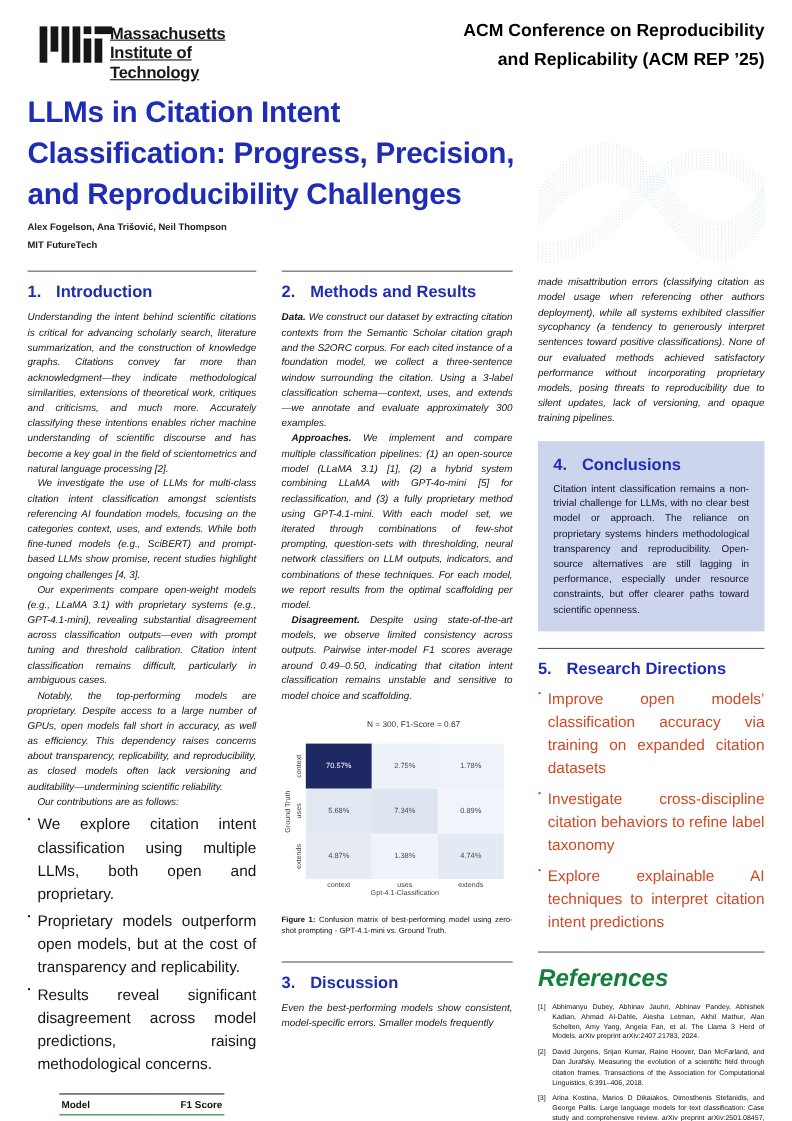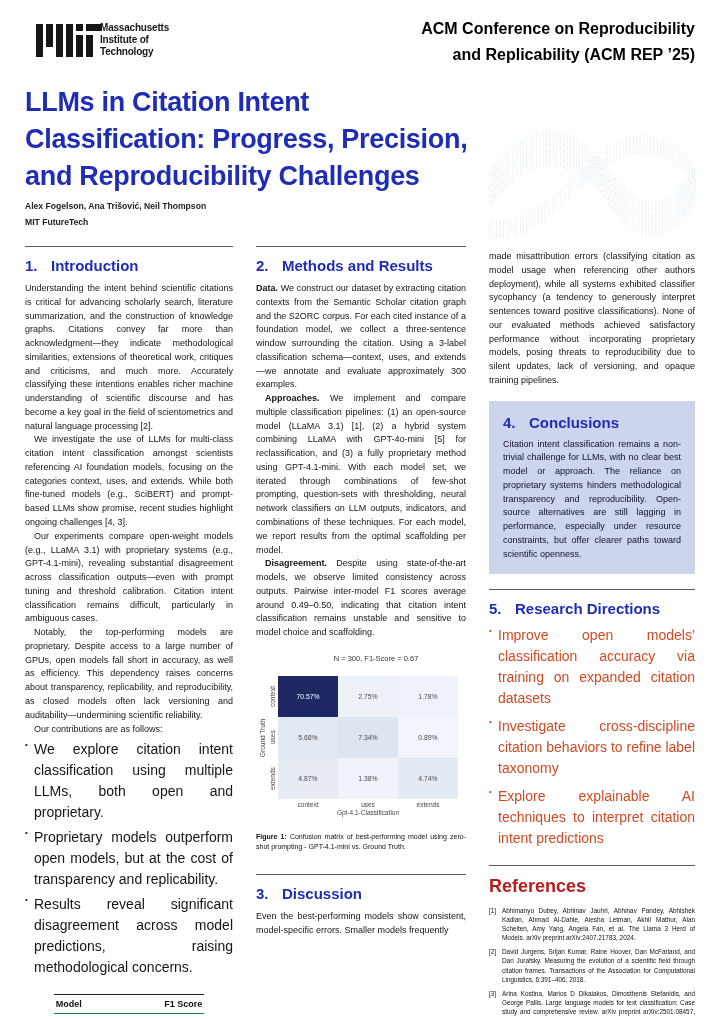--- a/index.html
+++ b/index.html
@@ -2,41 +2,41 @@
 <html><head>
 <meta charset="utf-8">
 <style>
   html,body{margin:0;padding:0;background:#ffffff;}
   #poster{position:relative;width:720px;height:1019px;background:#ffffff;overflow:hidden;
           font-family:"Liberation Sans", sans-serif;color:#111;}
 
   
   #mit-logo{position:absolute;left:36px;top:24px;width:66px;height:33px;}
   #mit-logo .bar{position:absolute;background:#161616;}
-  #logo-text{position:absolute;left:100px;top:22px;font-size:10px;font-weight:700;
-             line-height:1.2;color:#161616;letter-spacing:-0.2px;}
+  #logo-text{position:absolute;left:100px;top:22px;font-size:15px;font-weight:700;
+             line-height:1.2;color:#161616;letter-spacing:-0.2px;text-decoration:underline;}
   #conf{position:absolute;right:25px;top:16px;text-align:right;font-size:16px;
         font-weight:700;line-height:1.65;color:#000;}
 
   
   #title{position:absolute;left:25px;top:84px;width:450px;font-size:27px;font-weight:700;
          color:#1e2db4;line-height:1.37;letter-spacing:-0.3px;}
   #authors{position:absolute;left:25px;top:201px;font-size:8.6px;font-weight:700;color:#222;}
   #affil{position:absolute;left:25px;top:217px;font-size:8.6px;font-weight:700;color:#222;}
 
   
   .col{position:absolute;top:240px;}
   #col1{left:25px;width:208px;}
   #col2{left:256px;width:210px;}
   #col3{left:489px;top:108px;width:206px;}
 
   .rule{height:1px;background:#5a5a5a;margin:6px 0 10px 0;}
   .sec-head{display:flex;color:#1e2db4;font-weight:700;font-size:15px;margin:2px 0 8px 0;}
   .sec-num{width:26px;flex:none;}
-  p.body{font-size:9px;line-height:1.53;text-align:justify;color:#151515;margin:0;}
+  p.body{font-size:9px;line-height:1.53;text-align:justify;color:#151515;margin:0;font-style:italic;}
   p.indent{text-indent:9px;}
   b.lead{font-weight:700;}
 
   ul.blist{margin:3px 0 0 0;padding:0;list-style:none;}
   ul.blist li{position:relative;padding-left:9px;font-size:14px;line-height:1.5;
               text-align:justify;margin-bottom:4px;color:#151515;}
   ul.blist li::before{content:"•";position:absolute;left:0;top:0;font-size:8px;}
   ul.rlist li{color:#cf4a24;margin-bottom:7px;}
   ul.rlist li::before{color:#cf4a24;}
 
@@ -67,21 +67,21 @@
   .xticks{display:flex;margin-left:22px;width:180px;}
   .xtick{flex:1;text-align:center;font-size:6.5px;color:#444;padding-top:2px;}
   .xlab{margin-left:22px;width:180px;text-align:center;font-size:6.5px;color:#444;margin-top:1px;}
   .figcap{font-size:7px;line-height:1.45;margin-top:16px;color:#111;text-align:justify;}
 
   
   #wave{display:block;margin-bottom:10px;}
   .conc{background:#ccd5eb;padding:13px 14px 12px 14px;margin-top:13px;}
   .conc .sec-head{margin:0 0 7px 0;}
   .conc p{font-size:9px;line-height:1.53;text-align:justify;color:#10102a;margin:0;}
-  .ref-head{font-size:18px;font-weight:700;color:#b91c1c;margin:2px 0 9px 0;}
+  .ref-head{font-size:22px;font-weight:700;color:#15803d;margin:2px 0 9px 0;font-style:italic;}
   .refs{font-size:6.4px;line-height:1.45;color:#111;}
   .ref{position:relative;padding-left:13px;margin-bottom:4.5px;text-align:justify;}
   .ref .lab{position:absolute;left:0;top:0;}
 </style>
 </head>
 <body>
 
 <div id="poster">
 
   <div id="mit-logo">

